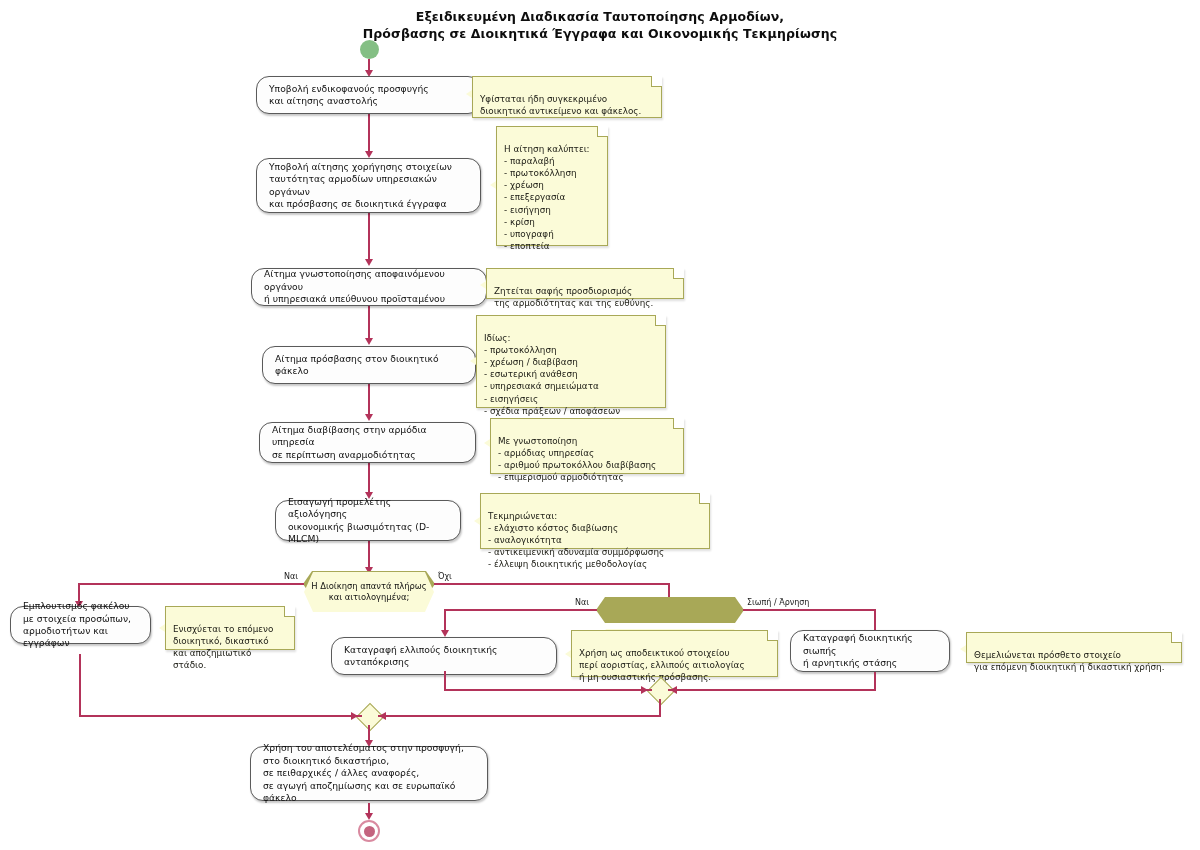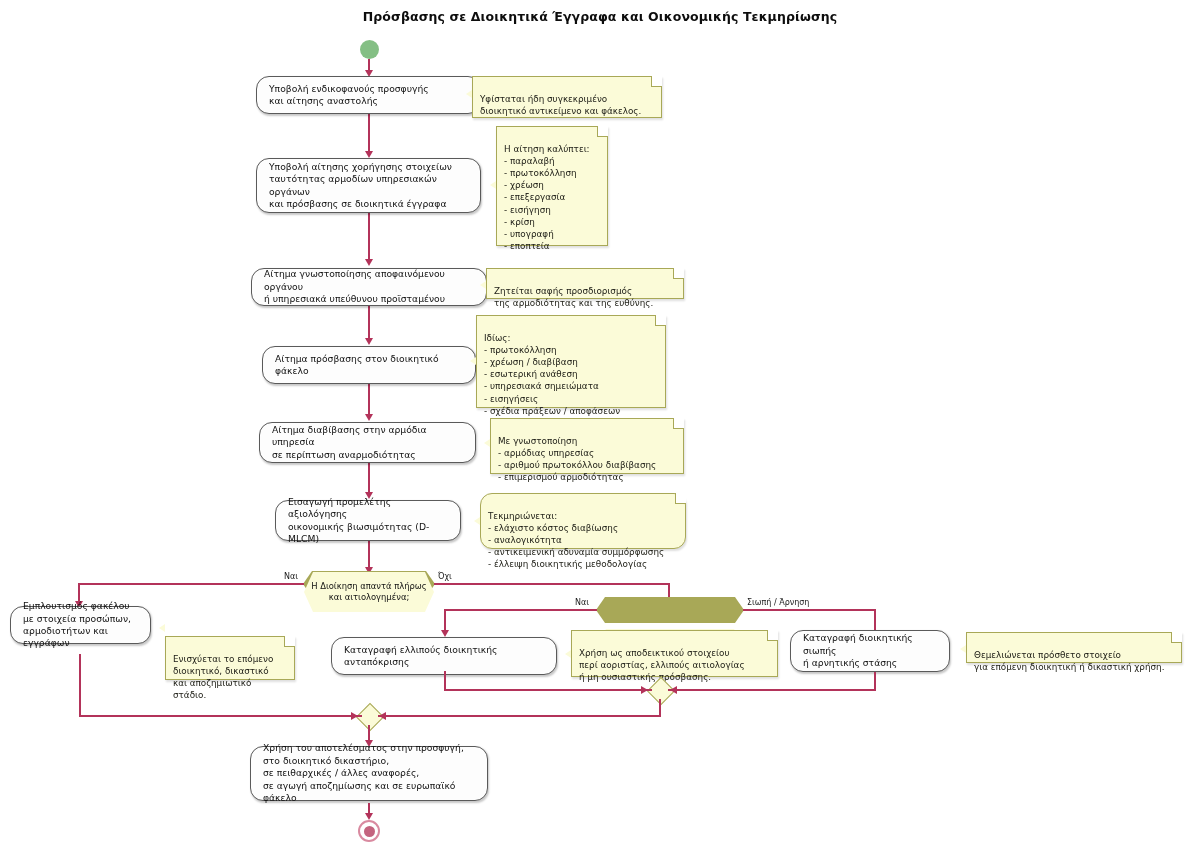--- a/index.html
+++ b/index.html
@@ -56,20 +56,21 @@
         border:2px solid #d98aa0;box-sizing:border-box;background:#fff;}
   .endi{position:absolute;width:11px;height:11px;border-radius:50%;
         background:#c4647f;}
 </style>
 </head>
 <body>
 
 <div id="diagram">
 
   <div class="title">
+    <div>Εξειδικευμένη Διαδικασία Ταυτοποίησης Αρμοδίων,</div>
     <div>Πρόσβασης σε Διοικητικά Έγγραφα και Οικονομικής Τεκμηρίωσης</div>
   </div>
 
   <div class="start" style="left:360px;top:40px;"></div>
   <div class="endo" style="left:358px;top:820px;"></div>
   <div class="endi" style="left:363.5px;top:825.5px;"></div>
 
   <div class="ln" style="left:368px;top:59px;width:2px;height:13px;"></div>
   <div class="ah-d" style="left:364.5px;top:70px;"></div>
 
@@ -164,21 +165,21 @@
 
   <div class="note" style="left:490px;top:418px;width:194px;height:56px;">
     <span>Με γνωστοποίηση
 - αρμόδιας υπηρεσίας
 - αριθμού πρωτοκόλλου διαβίβασης
 - επιμερισμού αρμοδιότητας</span>
     <div class="notefold"></div>
   </div>
   <div class="stubtri" style="left:484px;top:439px;"></div>
 
-  <div class="note" style="left:480px;top:493px;width:206px;height:56px;border-radius:12px;">
+  <div class="note" style="left:480px;top:493px;width:230px;height:56px;">
     <span>Τεκμηριώνεται:
 - ελάχιστο κόστος διαβίωσης
 - αναλογικότητα
 - αντικειμενική αδυναμία συμμόρφωσης
 - έλλειψη διοικητικής μεθοδολογίας</span>
     <div class="notefold"></div>
   </div>
   <div class="stubtri" style="left:474px;top:517px;"></div>
 
   <div class="dec-b" style="left:303px;top:571px;width:132px;height:26px;"></div>
@@ -195,21 +196,21 @@
 
   <div class="ln" style="left:434px;top:583px;width:236px;height:2px;"></div>
   <div class="ln" style="left:668px;top:583px;width:2px;height:21px;"></div>
   <div class="ah-d" style="left:664.5px;top:601px;"></div>
 
   <div class="act" style="left:10px;top:606px;width:141px;height:32px;justify-content:center;">
     <span>Εμπλουτισμός φακέλου
 με στοιχεία προσώπων,
 αρμοδιοτήτων και εγγράφων</span>
   </div>
-  <div class="note" style="left:165px;top:606px;width:130px;height:44px;margin-top:30px;">
+  <div class="note" style="left:165px;top:606px;width:130px;height:44px;">
     <span>Ενισχύεται το επόμενο
 διοικητικό, δικαστικό
 και αποζημιωτικό στάδιο.</span>
     <div class="notefold"></div>
   </div>
   <div class="stubtri" style="left:159px;top:624px;"></div>
 
   <div class="dec-b" style="left:596px;top:597px;width:148px;height:26px;"></div>
   <div class="dec" style="left:597px;top:598px;width:146px;height:24px;margin-top:31px;">
     <span>Υπάρχει μερική,

